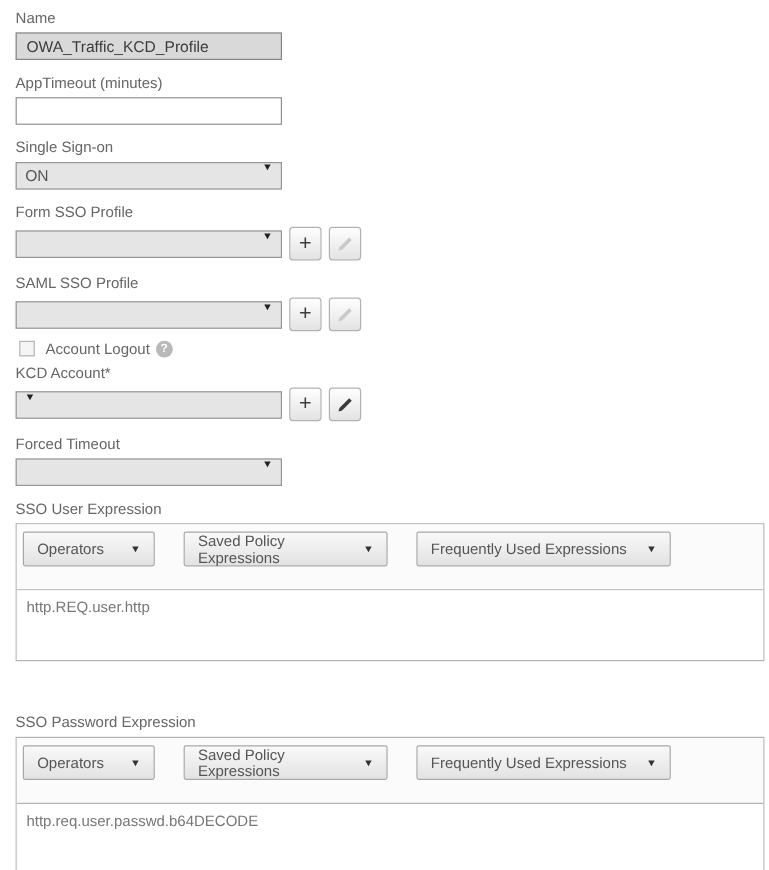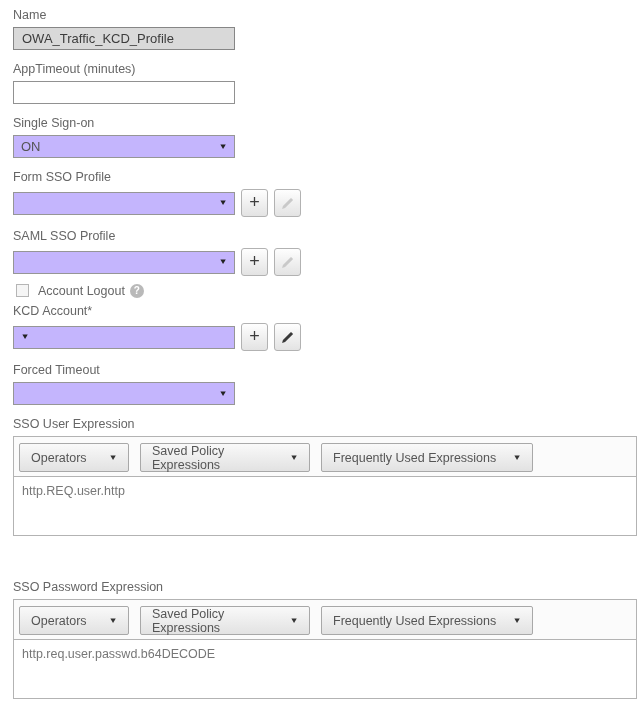--- a/index.html
+++ b/index.html
@@ -21,22 +21,22 @@
     width: 222px; height: 23px;
     border: 1px solid #919191;
     font-family: inherit; font-size: 13px; color: #3c3c3c;
     padding: 0 8px; background: #ffffff; outline: none;
     display: block;
   }
   .text-input.disabled { background: #d9d9d9; border-color: #868686; }
 
   .select {
     width: 222px; height: 23px;
-    border: 1px solid #969696; background: #c4b5fd;
-    display: flex; align-items: center; justify-content: space-between;
+    border: 1px solid #969696; background: #e5e5e5;
+    display: flex; justify-content: space-between;
     padding: 0 7px; font-size: 13px; color: #555; cursor: pointer;
   }
   .select .sel-text { white-space: nowrap; overflow: hidden; display: flex; align-items: center; }
   .dd-arrow { font-size: 8px; color: #222; line-height: 1; transform: scaleX(1.15); }
 
   .row { display: flex; align-items: center; gap: 6px; }
 
   .icon-btn {
     width: 27px; height: 28px; flex: 0 0 auto;
     border: 1px solid #b2b2b2; border-radius: 3px;
@@ -66,21 +66,21 @@
   }
 
   .redaction {
     display: inline-block; width: 112px; height: 15px;
     background: #ececec; margin-left: 1px;
   }
 
   .expr-box { width: 624px; border: 1px solid #b3b3b3; }
   .expr-toolbar {
     background: #fbfbfb; border-bottom: 1px solid #b3b3b3;
-    padding: 6px 5px 4px 5px; display: flex; gap: 11px;
+    padding: 6px 5px 19px 5px; display: flex; gap: 24px;
   }
   .tb-btn {
     height: 29px; border: 1px solid #a8a8a8; border-radius: 2px;
     background: linear-gradient(#f9f9f9, #e2e2e2);
     display: flex; align-items: center; justify-content: space-between;
     padding: 0 11px; font-size: 12.5px; color: #555; cursor: pointer;
   }
   .tb-btn .dd-arrow { color: #333; margin-left: 12px; }
   .tb-btn.w1 { width: 110px; }
   .tb-btn.w2 { width: 170px; }

